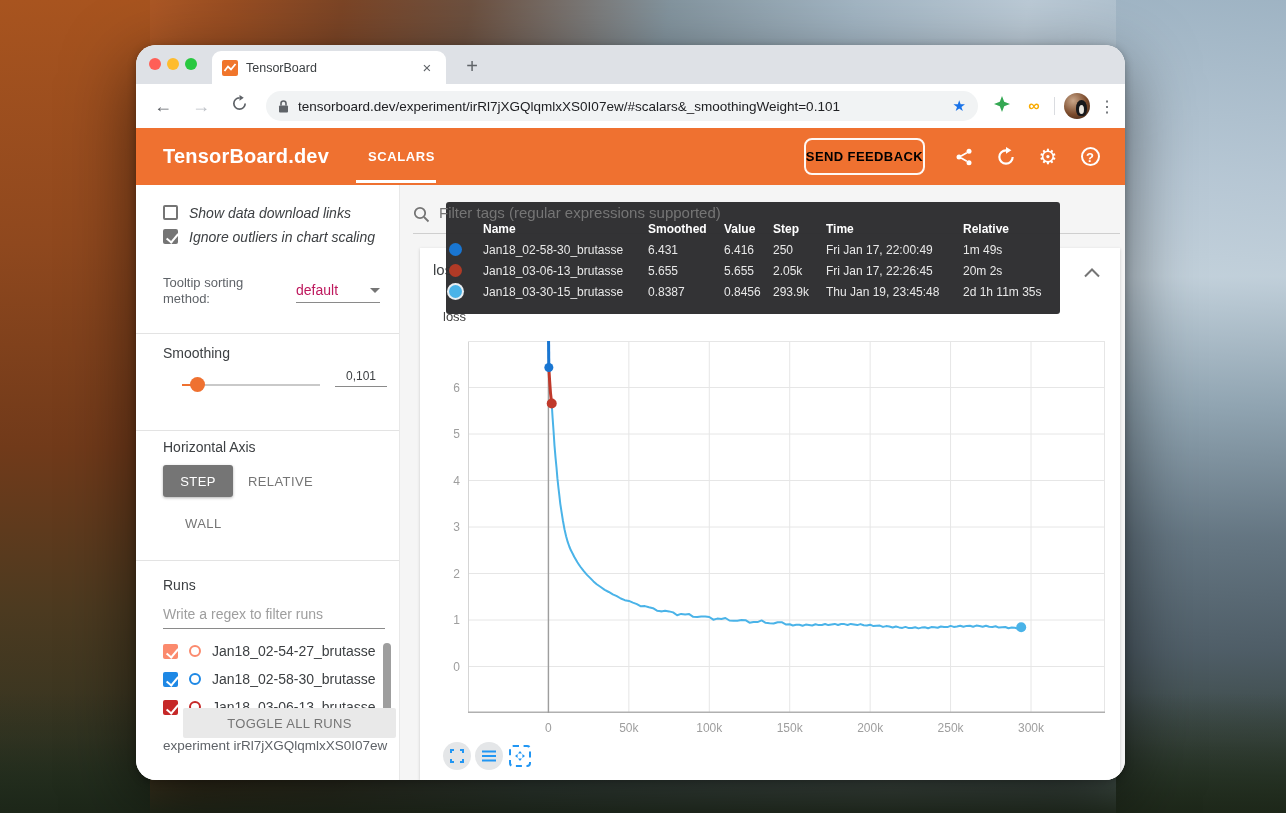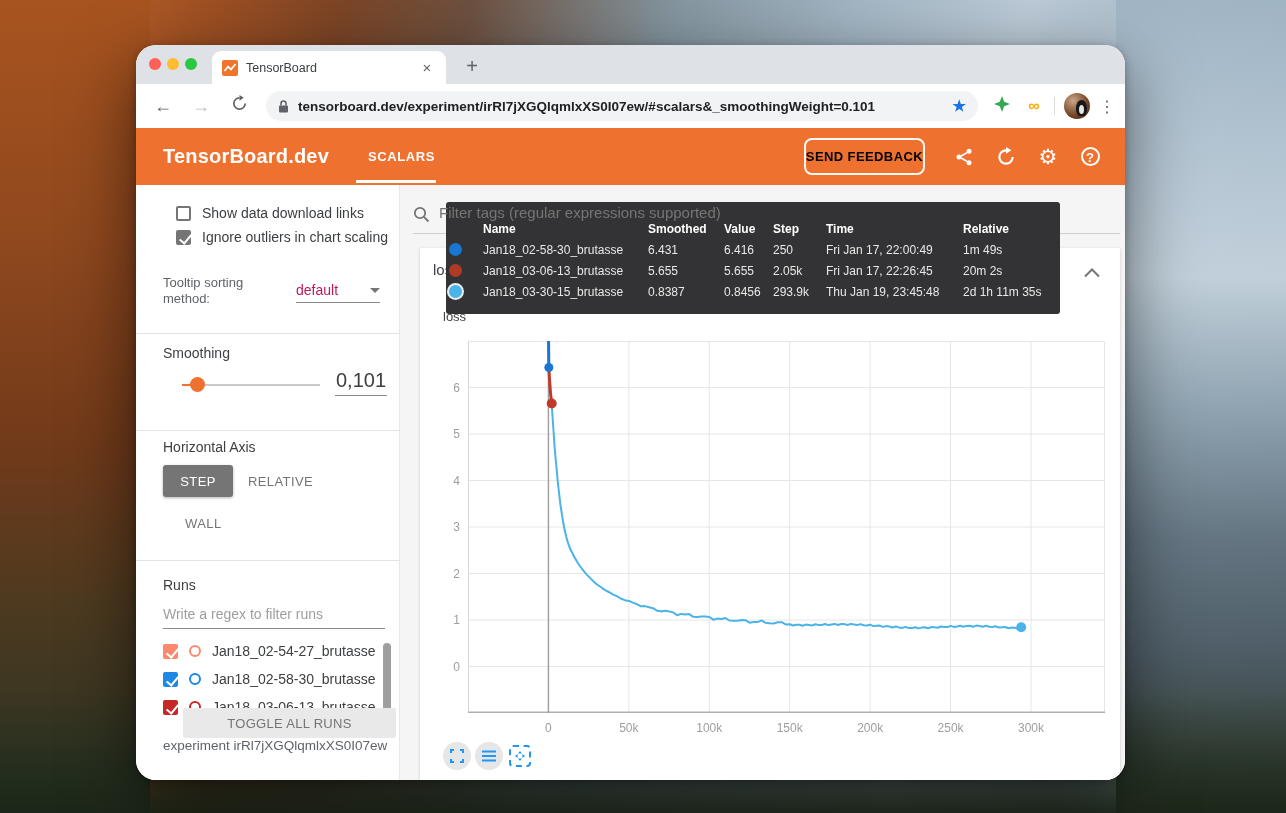--- a/index.html
+++ b/index.html
@@ -15,21 +15,21 @@
   .tabstrip{position:absolute;left:0;top:0;width:100%;height:39px;background:#dee1e6;}
   .traffic{position:absolute;top:13px;width:12px;height:12px;border-radius:50%;}
   .t-red{left:13px;background:#ff5f57;} .t-yellow{left:31px;background:#febc2e;} .t-green{left:49px;background:#28c840;}
   .tab{position:absolute;left:76px;top:6px;width:234px;height:33px;background:#fff;border-radius:9px 9px 0 0;display:flex;align-items:center;padding:0 10px;}
   .tab-title{font-size:12.5px;color:#3c4043;margin-left:8px;flex:1;white-space:nowrap;overflow:hidden;}
   .tab-close{color:#5f6368;font-size:15px;width:18px;height:18px;line-height:17px;text-align:center;border-radius:50%;}
   .newtab{position:absolute;left:322px;top:8px;font-size:20px;color:#5f6368;width:28px;height:28px;text-align:center;line-height:26px;}
   .toolbar{position:absolute;left:0;top:39px;width:100%;height:44px;background:#fff;display:flex;align-items:center;padding:0 8px;}
   .nav-ic{width:28px;height:28px;text-align:center;line-height:28px;font-size:18px;color:#5f6368;margin:0 5px;}
   .nav-ic.disabled{color:#bdc1c6;}
-  .urlbar{flex:1;height:30px;background:#f1f3f4;border-radius:15px;display:flex;align-items:center;padding:0 12px;margin:0 8px;min-width:0;font-weight:bold;}
+  .urlbar{flex:1;height:30px;background:#f1f3f4;border-radius:15px;display:flex;align-items:center;padding:0 12px;margin:0 8px;min-width:0;}
   .url-text{font-size:13.5px;color:#202124;margin-left:9px;flex:1;white-space:nowrap;overflow:hidden;}
   .star{color:#1a73e8;font-size:15px;margin-left:6px;}
   .ext{width:24px;text-align:center;margin:0 4px;}
   .ext-sep{width:1px;height:18px;background:#dadce0;margin:0 4px;}
   .avatar{width:26px;height:26px;border-radius:50%;background:radial-gradient(circle at 35% 30%,#c9a689,#7a4a2b 55%,#3a2417 95%);margin:0 5px;position:relative;overflow:hidden;}
   .avatar::after{content:"";position:absolute;left:12px;top:7px;width:11px;height:16px;border-radius:50% 50% 40% 40%;background:#17181a;}
   .avatar::before{content:"";position:absolute;left:15px;top:12px;width:5px;height:9px;border-radius:50%;background:#e8e4dc;z-index:1;}
   .kebab{font-size:16px;color:#5f6368;width:20px;text-align:center;margin-left:2px;}
   
   .appheader{position:absolute;left:0;top:83px;width:100%;height:57px;display:flex;align-items:center;color:#fff;}
@@ -39,32 +39,32 @@
   .hd-right{position:absolute;right:14px;top:0;height:100%;display:flex;align-items:center;}
   .feedback-btn{border:2px solid rgba(255,255,255,.95);border-radius:8px;background:transparent;color:#000000;font-size:13px;font-weight:bold;letter-spacing:.4px;padding:9px 0;margin-right:18px;}
   .hd-ic{width:24px;height:24px;margin:0 9px;display:flex;align-items:center;justify-content:center;}
   .help-circle{width:19px;height:19px;border:2px solid #fff;border-radius:50%;color:#fff;font-size:13px;font-weight:bold;text-align:center;line-height:18px;}
   
   .content{position:absolute;left:0;top:140px;width:100%;height:595px;display:flex;}
   .sidebar{position:relative;width:264px;height:100%;background:#fff;border-right:1px solid #e8e8e8;overflow:hidden;flex:none;}
   .sb-divider{position:absolute;left:0;width:100%;height:1px;background:#e3e3e3;}
   .sb-label{position:absolute;font-size:14px;color:#3d4043;}
   .sb-small{position:absolute;font-size:13px;color:#5f6368;line-height:16px;}
-  .cbrow{position:absolute;left:40px;display:flex;align-items:center;}
+  .cbrow{position:absolute;left:27px;display:flex;align-items:flex-start;font-style:italic;}
   .cb{width:15px;height:15px;border:2px solid #757575;border-radius:2px;flex:none;position:relative;}
   .cb.checked{border-color:transparent;}
   .cb.checked::after{content:"";position:absolute;left:4px;top:0px;width:5px;height:10px;border:solid #fff;border-width:0 2px 2px 0;transform:rotate(40deg);}
   .cb-label{font-size:14px;color:#3d4043;margin-left:11px;white-space:nowrap;}
   .dropdown{position:absolute;left:160px;top:97px;width:84px;border-bottom:1px solid #8a8a8a;padding-bottom:4px;display:flex;align-items:center;}
   .dd-value{font-size:14px;color:#be185d;flex:1;}
   .dd-caret{width:0;height:0;border-left:5px solid transparent;border-right:5px solid transparent;border-top:5px solid #757575;}
   .slider{position:absolute;left:46px;top:199px;width:138px;height:2px;background:#c9c9c9;}
   .slider-fill{position:absolute;left:0;top:0;height:2px;width:14px;}
   .slider-knob{position:absolute;left:8px;top:-7px;width:15px;height:15px;border-radius:50%;}
-  .smooth-val{position:absolute;left:199px;top:184px;width:52px;text-align:center;font-size:20px;color:#3d4043;border-bottom:1px solid #8a8a8a;padding-bottom:3px;}
+  .smooth-val{position:absolute;left:199px;top:184px;width:52px;text-align:center;font-size:12px;color:#3d4043;border-bottom:1px solid #8a8a8a;padding-bottom:3px;}
   .step-btn{position:absolute;left:27px;top:280px;width:70px;height:32px;background:#757575;color:#fff;border:none;border-radius:3px;font-size:13px;letter-spacing:.4px;box-shadow:0 1px 3px rgba(0,0,0,.3);}
   .axis-opt{position:absolute;font-size:13px;color:#757575;letter-spacing:.4px;}
   .regex-ph{position:absolute;left:27px;top:421px;width:222px;border:none;outline:none;font-size:14px;color:#3d4043;background:transparent;}
   .regex-ph::placeholder{color:#9e9e9e;}
   .regex-line{position:absolute;left:27px;top:443px;width:222px;height:1px;background:#8a8a8a;}
   .runs-list{position:absolute;left:27px;top:452px;width:230px;height:84px;overflow:hidden;}
   .run-row{height:28px;display:flex;align-items:center;}
   .run-circ{width:12px;height:12px;border-radius:50%;border:2px solid;margin-left:11px;flex:none;}
   .run-name{font-size:14px;color:#3d4043;margin-left:11px;white-space:nowrap;}
   .sb-scroll{position:absolute;left:247px;top:458px;width:8px;height:80px;background:#9e9e9e;border-radius:4px;}

